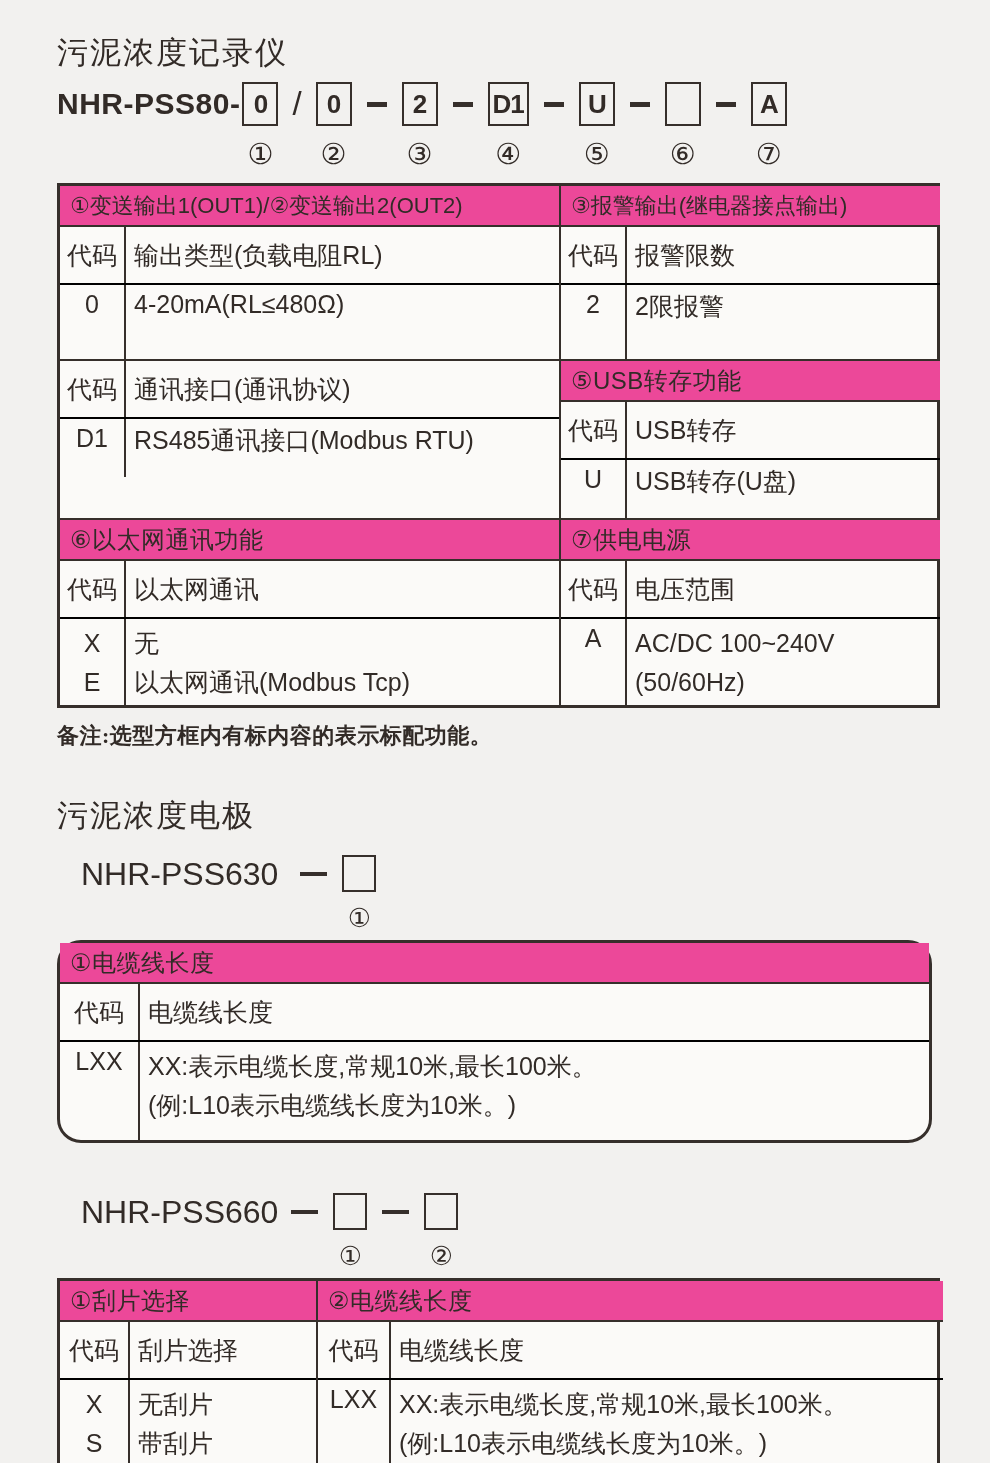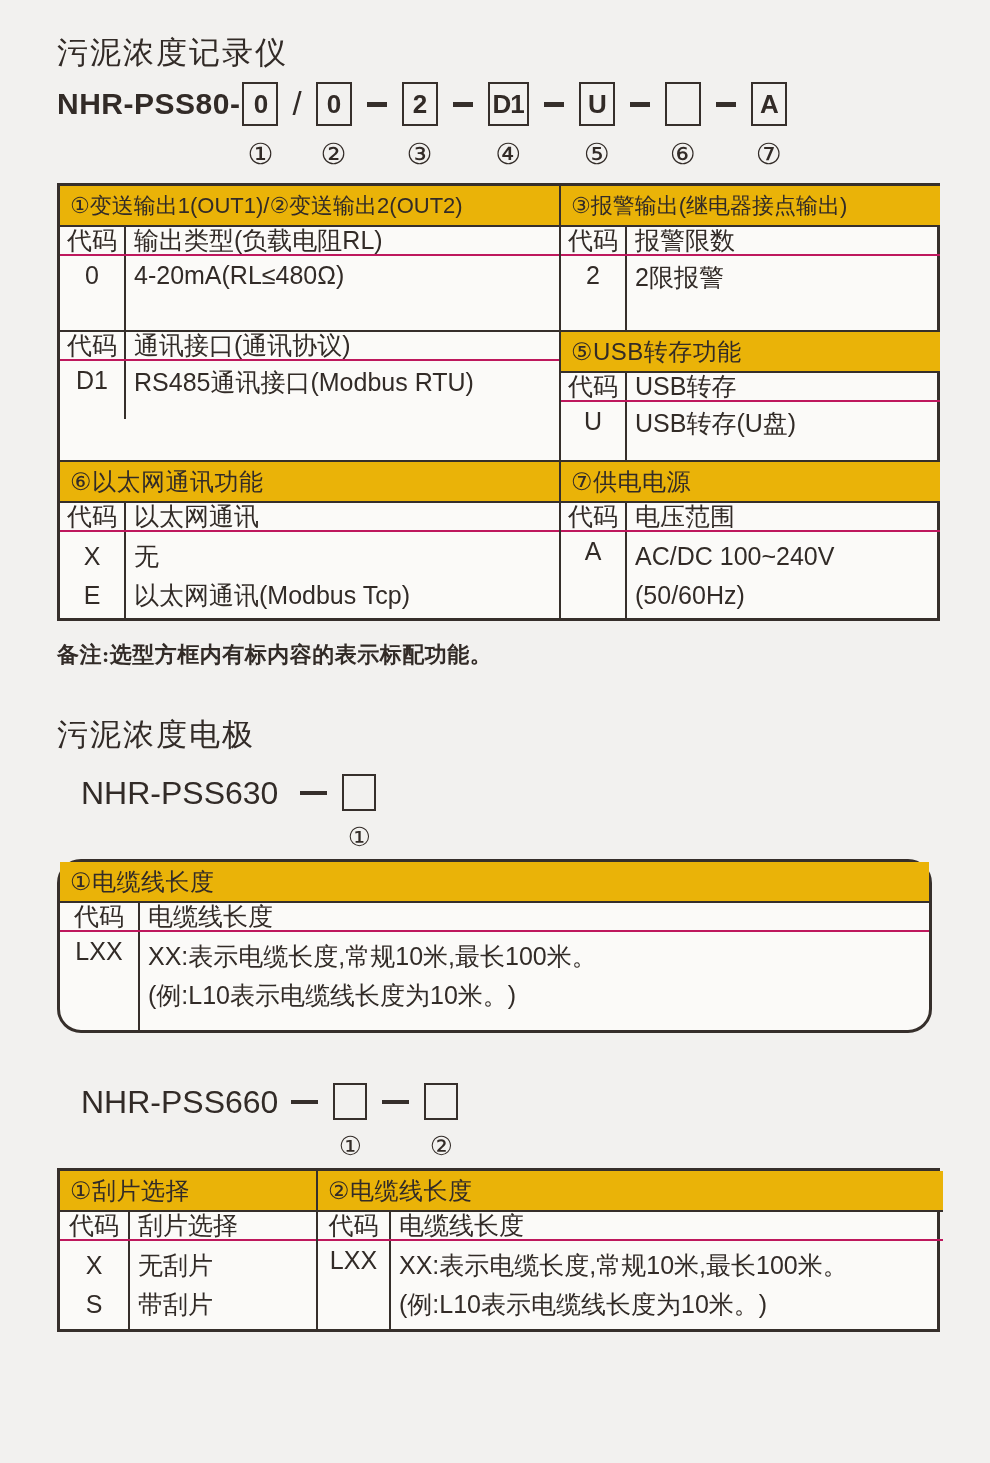--- a/index.html
+++ b/index.html
@@ -35,41 +35,41 @@
   .model-line.small .bar { width: 27px; height: 4px; margin-top: 17px; }
   .model-line.small .cnum { margin-top: 11px; font-size: 26px; }
 
   
   .seltable { width: 883px; border: 3px solid #362f2b; background: #fbfaf8; }
   .sec { display: grid; }
   .sec.two { grid-template-columns: 499px 381px; }
   .sec + .sec { border-top: 2px solid #362f2b; }
   .half.right { border-left: 2px solid #362f2b; }
   .hdr {
-    height: 41px; background: #eab308; border-bottom: 2px solid #362f2b;
+    height: 41px; background: #ec4899; border-bottom: 2px solid #362f2b;
     display: flex; align-items: center; padding: 0 6px 0 10px;
     font-size: 24px; letter-spacing: 0.5px; white-space: nowrap; overflow: hidden;
   }
   .hdr.tight { font-size: 22px; letter-spacing: 0; }
-  .rowline { display: flex; border-bottom: 2px solid #be185d; height: 29px; }
+  .rowline { display: flex; border-bottom: 2px solid #000000; height: 58px; }
   .dbody { display: flex; }
   .code-col {
     flex: none; border-right: 2px solid #362f2b;
     display: flex; flex-direction: column; align-items: center; justify-content: center;
     font-size: 25px; text-align: center;
   }
   .desc-col { flex: 1; display: flex; flex-direction: column; justify-content: center; padding: 0 10px 0 8px; font-size: 25px; }
   .dbody .code-col, .dbody .desc-col { justify-content: flex-start; padding-top: 5px; }
   .dbody .code-col div, .dbody .desc-col div { line-height: 39px; }
   .w66 { width: 66px; } .w70 { width: 70px; } .w73 { width: 73px; } .w80 { width: 80px; }
   .h74 { height: 74px; } .h58 { height: 58px; } .h86 { height: 86px; }
   .h98 { height: 98px; } .h88 { height: 88px; }
   .desc-col { white-space: nowrap; }
 
-  .note { margin-top: 19px; font-size: 22px; font-weight: 700; letter-spacing: 0.5px; font-family: Liberation Serif, serif; }
+  .note { margin-top: 13px; font-size: 22px; font-weight: 700; letter-spacing: 0.5px; font-family: Liberation Serif, serif; }
 
   #electrode-title { margin-top: 46px; margin-bottom: 20px; }
 
   .pss630-table { width: 875px; border-radius: 24px; }
   .gap660 { margin-top: 50px; }
 </style>
 </head>
 <body>
 
 <div class="page">

